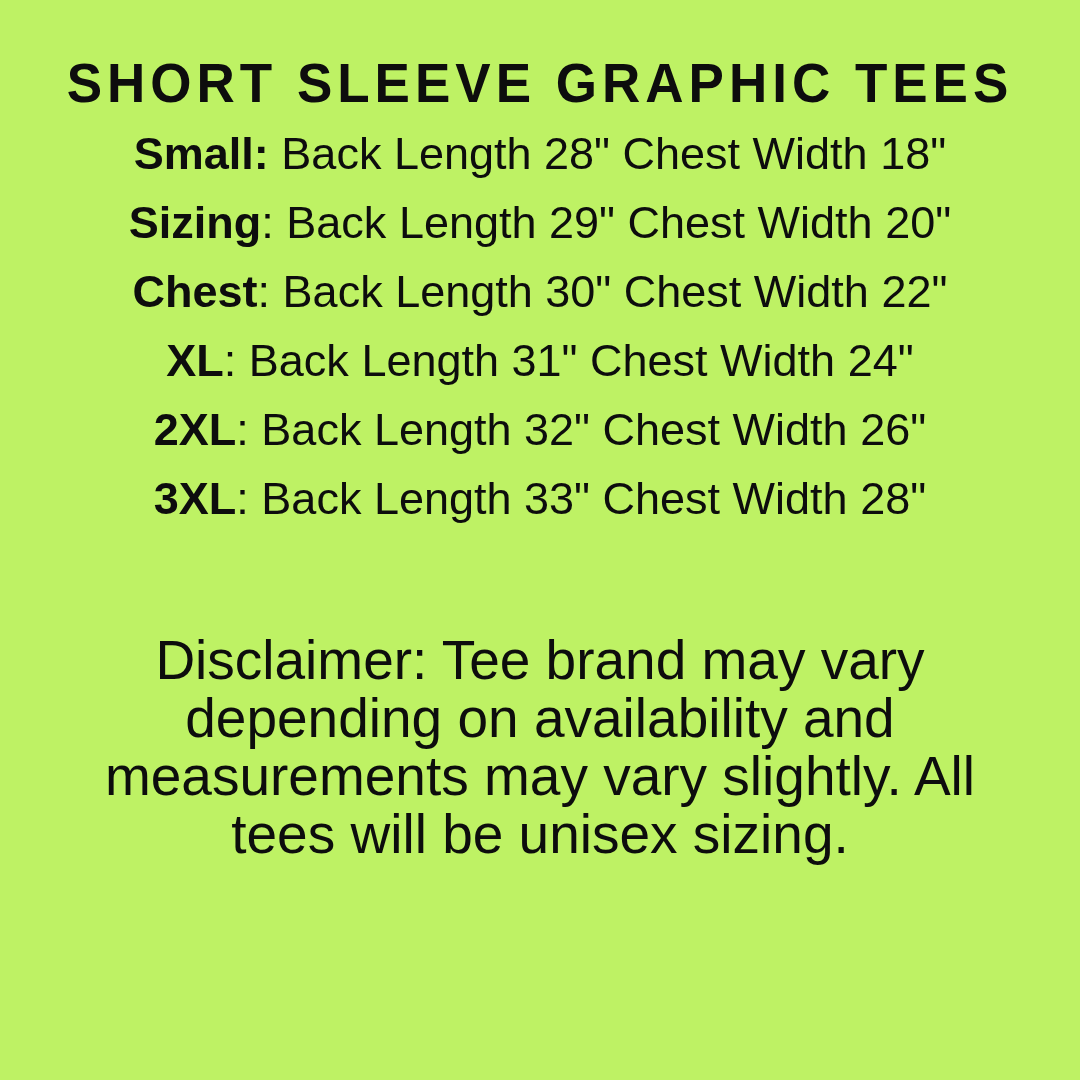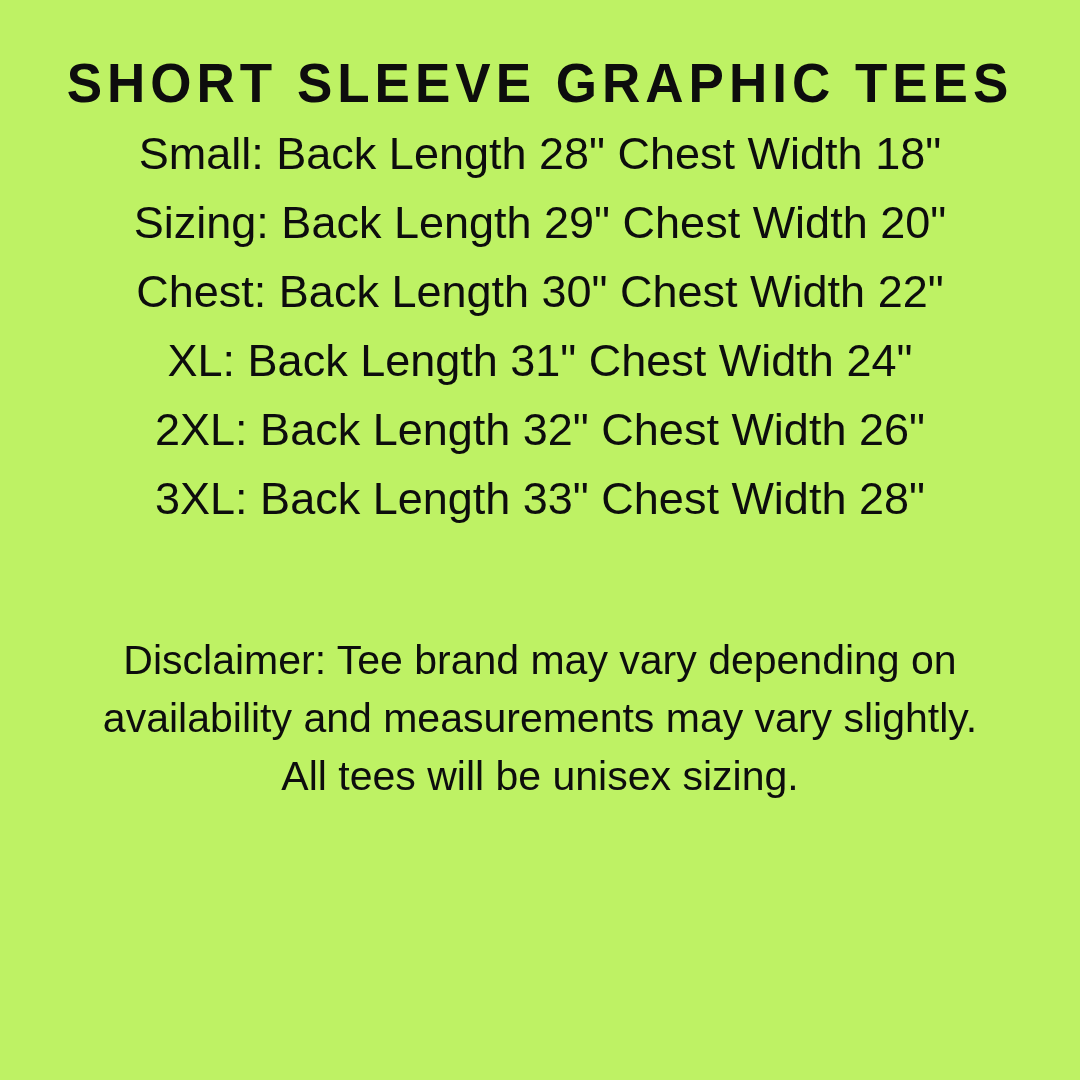--- a/index.html
+++ b/index.html
@@ -33,27 +33,27 @@
   .size-list {
     margin-top: 6px;
   }
   .size-row {
     font-size: 45px;
     font-weight: 400;
     line-height: 69px;
     white-space: nowrap;
   }
   .size-row .b {
-    font-weight: 400;
+    font-weight: 700;
     text-align: right;
   }
   .disclaimer {
     margin-top: 98px;
     max-width: 910px;
-    font-size: 41px;
+    font-size: 55px;
     font-weight: 400;
     line-height: 58px;
   }
 </style>
 </head>
 <body>
 
 <div class="canvas">
 
   <div class="title">SHORT SLEEVE GRAPHIC TEES</div>

